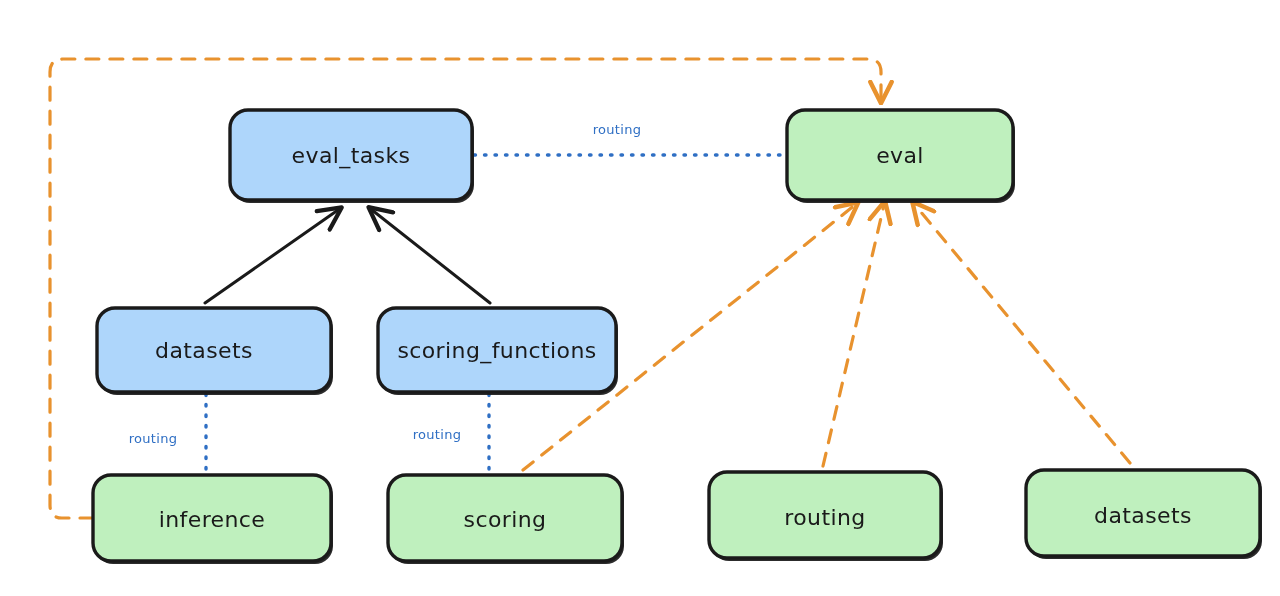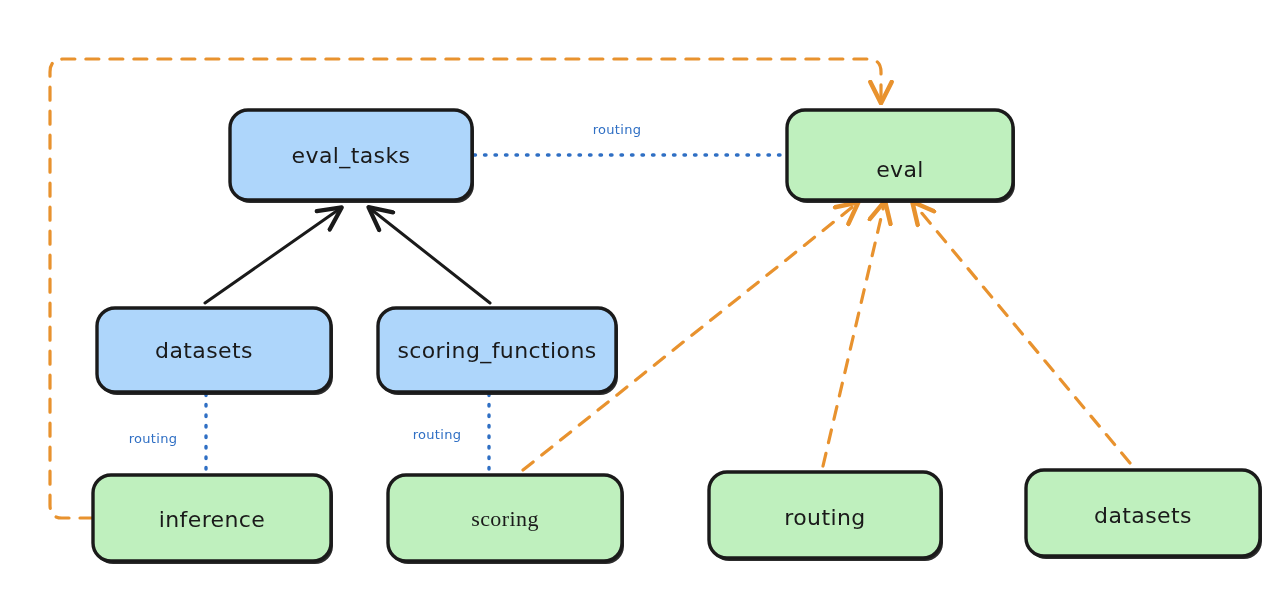--- a/index.html
+++ b/index.html
@@ -114,23 +114,23 @@
     </g>
 
     <g>
       <rect x="1028" y="473" width="234" height="86" rx="18" ry="18" fill="#1a1a1a" opacity="0.92"></rect>
       <rect x="1026" y="470" width="234" height="86" rx="18" ry="18" fill="#bff0be" stroke="#1a1a1a" stroke-width="3.4"></rect>
     </g>
   </g>
 </svg>
 
 <div class="node-label" style="left:351px; top:155px;">eval_tasks</div>
-<div class="node-label" style="left:900px; top:155px;margin-top:14px;">eval</div>
+<div class="node-label" style="left:900px; top:155px;">eval</div>
 <div class="node-label" style="left:204px; top:350px;">datasets</div>
 <div class="node-label" style="left:497px; top:350px;">scoring_functions</div>
 <div class="node-label" style="left:212px; top:519px;">inference</div>
-<div class="node-label" style="left:505px; top:519px;font-family:Liberation Serif, serif;">scoring</div>
+<div class="node-label" style="left:505px; top:519px;">scoring</div>
 <div class="node-label" style="left:825px; top:517px;">routing</div>
 <div class="node-label" style="left:1143px; top:515px;">datasets</div>
 
 <div class="edge-label" style="left:617px; top:129px;">routing</div>
 <div class="edge-label" style="left:153px; top:438px;">routing</div>
 <div class="edge-label" style="left:437px; top:434px;">routing</div>
 
 </body></html>

